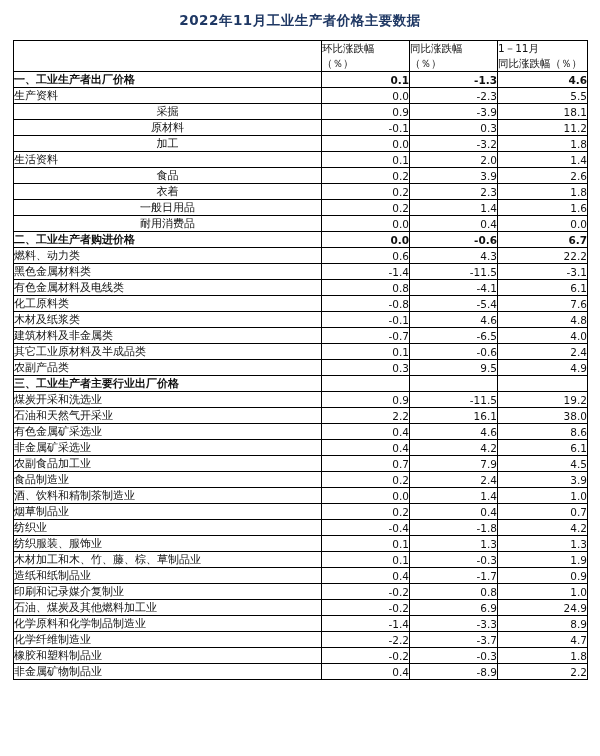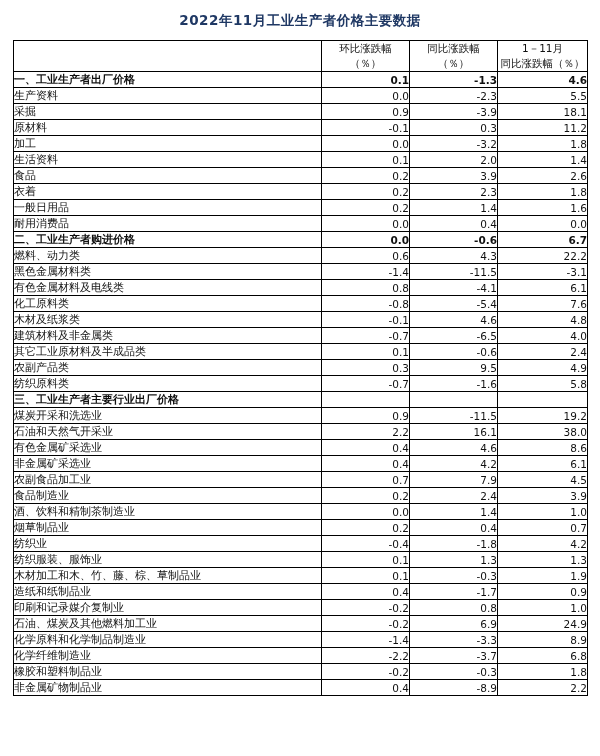--- a/index.html
+++ b/index.html
@@ -38,21 +38,21 @@
     font-weight: normal;
   }
   
   thead td.corner {
     border-top: 1px solid #000;
     border-left: 1px solid #000;
     border-bottom: 1px solid #000;
     border-right: 1px solid #000;
   }
   .hdr {
-    text-align: center;
+    text-align: left;
     font-size: 10.5px;
     line-height: 1.45;
     padding: 5px 2px;
     color: #111;
   }
   .hdr .l1 { display: block; }
   .hdr .l2 { display: block; }
   .row-label {
     font-size: 11px;
     padding: 1.5px 2px 1.5px 6px;
@@ -71,21 +71,21 @@
     border-right: 1px solid #000;
     border-top: none;
     border-bottom: none;
     font-family: "DejaVu Sans", "Liberation Sans", sans-serif;
     color: #111;
   }
   tr.section .row-label { font-weight: bold; }
   tr.section .num { font-weight: bold; }
   .ind0 { padding-left: 6px; margin-top: 20px; }
   .ind1 { padding-left: 22px; }
-  .ind2 { padding-left: 40px; }
+  .ind2 { padding-left: 40px; text-align: center; }
   tbody tr:first-child .row-label,
   tbody tr:first-child .num { border-top: 1px solid #000; }
 </style>
 </head>
 <body>
 
 <div class="page">
   <div class="title">2022年11月工业生产者价格主要数据</div>
 
   <table class="stat">
@@ -220,26 +220,20 @@
           <td class="num">0.1</td>
           <td class="num">-0.6</td>
           <td class="num">2.4</td>
         </tr>
         <tr class="">
           <td class="row-label ind1">农副产品类</td>
           <td class="num">0.3</td>
           <td class="num">9.5</td>
           <td class="num">4.9</td>
         </tr>
-        <tr class="">
-          <td class="row-label ind1">纺织原料类</td>
-          <td class="num">-0.7</td>
-          <td class="num">-1.6</td>
-          <td class="num">5.8</td>
-        </tr>
         <tr class="section">
           <td class="row-label ind0">三、工业生产者主要行业出厂价格</td>
           <td class="num"></td>
           <td class="num"></td>
           <td class="num"></td>
         </tr>
         <tr class="">
           <td class="row-label ind1">煤炭开采和洗选业</td>
           <td class="num">0.9</td>
           <td class="num">-11.5</td>
@@ -326,21 +320,21 @@
         <tr class="">
           <td class="row-label ind1">化学原料和化学制品制造业</td>
           <td class="num">-1.4</td>
           <td class="num">-3.3</td>
           <td class="num">8.9</td>
         </tr>
         <tr class="">
           <td class="row-label ind1">化学纤维制造业</td>
           <td class="num">-2.2</td>
           <td class="num">-3.7</td>
-          <td class="num">6.8</td>
+          <td class="num">4.7</td>
         </tr>
         <tr class="">
           <td class="row-label ind1">橡胶和塑料制品业</td>
           <td class="num">-0.2</td>
           <td class="num">-0.3</td>
           <td class="num">1.8</td>
         </tr>
         <tr class="">
           <td class="row-label ind1">非金属矿物制品业</td>
           <td class="num">0.4</td>

